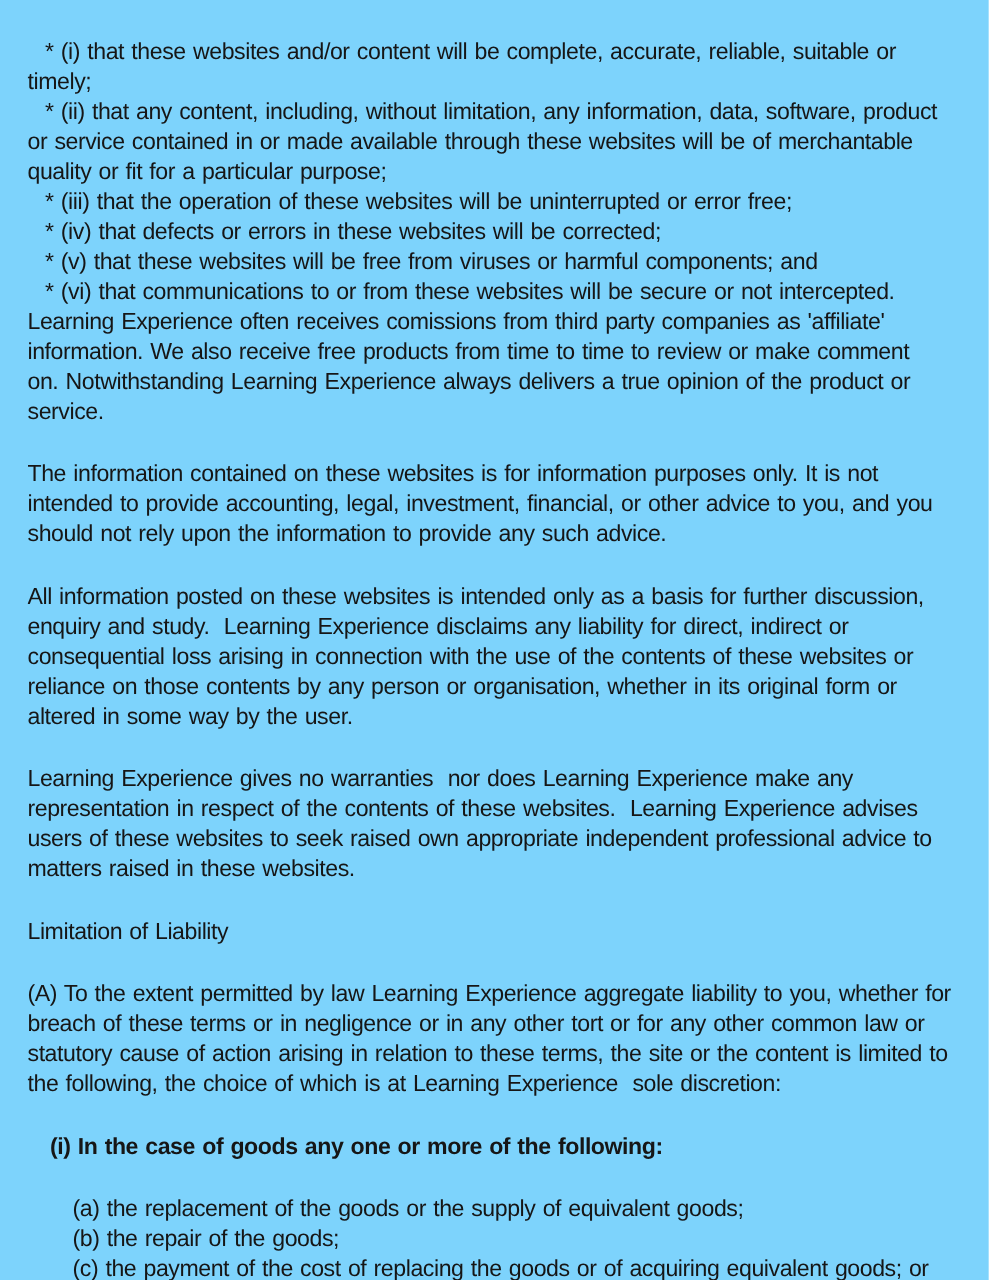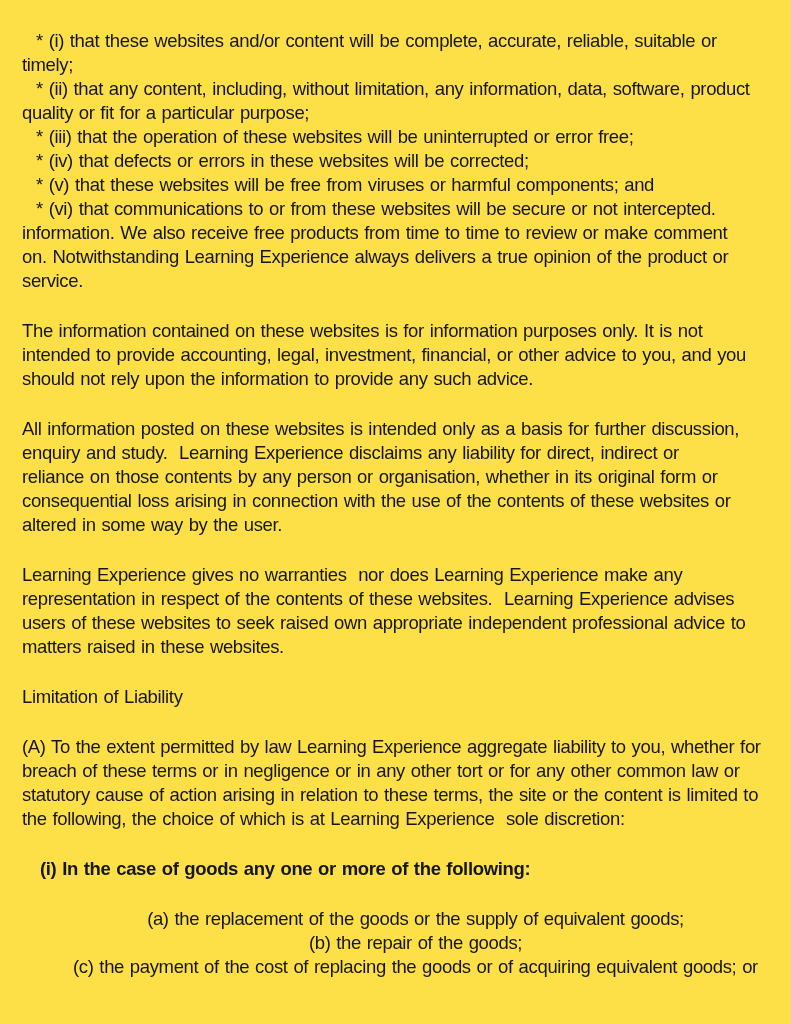--- a/index.html
+++ b/index.html
@@ -10,21 +10,21 @@
   body {
     width: 791px;
     height: 1024px;
     overflow: hidden;
   }
   .page {
     box-sizing: border-box;
     width: 791px;
     height: 1024px;
     padding: 29px 18px 0 22px;
-    background: #fde047;
+    background: #7dd3fc;
   }
   .doc {
     font-family: "Liberation Sans", "DejaVu Sans", sans-serif;
     font-size: 18.5px;
     line-height: 24px;
     color: #161616;
     letter-spacing: -0.35px;
     word-spacing: 1px;
   }
   .paragraph {
@@ -33,50 +33,52 @@
   .paragraph:last-child {
     margin-bottom: 0;
   }
   .line {
     white-space: pre;
     overflow: hidden;
   }
   .indent-0 { padding-left: 0; }
   .indent-1 { padding-left: 14px; }
   .indent-2 { padding-left: 18px; font-weight: bold; }
-  .indent-3 { padding-left: 36px; text-align: center; }
+  .indent-3 { padding-left: 36px; }
 </style>
 </head>
 <body style="background: rgb(255, 255, 255);">
 
 <main class="page">
   <section class="doc" style="color: rgb(22, 22, 22);">
       <div class="paragraph">
         <div class="line indent-1">* (i) that these websites and/or content will be complete, accurate, reliable, suitable or</div>
         <div class="line indent-0">timely;</div>
         <div class="line indent-1">* (ii) that any content, including, without limitation, any information, data, software, product</div>
+        <div class="line indent-0">or service contained in or made available through these websites will be of merchantable</div>
         <div class="line indent-0">quality or fit for a particular purpose;</div>
         <div class="line indent-1">* (iii) that the operation of these websites will be uninterrupted or error free;</div>
         <div class="line indent-1">* (iv) that defects or errors in these websites will be corrected;</div>
         <div class="line indent-1">* (v) that these websites will be free from viruses or harmful components; and</div>
         <div class="line indent-1">* (vi) that communications to or from these websites will be secure or not intercepted.</div>
+        <div class="line indent-0">Learning Experience often receives comissions from third party companies as 'affiliate'</div>
         <div class="line indent-0">information. We also receive free products from time to time to review or make comment</div>
         <div class="line indent-0">on. Notwithstanding Learning Experience always delivers a true opinion of the product or</div>
         <div class="line indent-0">service.</div>
       </div>
       <div class="paragraph">
         <div class="line indent-0">The information contained on these websites is for information purposes only. It is not</div>
         <div class="line indent-0">intended to provide accounting, legal, investment, financial, or other advice to you, and you</div>
         <div class="line indent-0">should not rely upon the information to provide any such advice.</div>
       </div>
       <div class="paragraph">
         <div class="line indent-0">All information posted on these websites is intended only as a basis for further discussion,</div>
         <div class="line indent-0">enquiry and study.  Learning Experience disclaims any liability for direct, indirect or</div>
+        <div class="line indent-0">consequential loss arising in connection with the use of the contents of these websites or</div>
         <div class="line indent-0">reliance on those contents by any person or organisation, whether in its original form or</div>
-        <div class="line indent-0">consequential loss arising in connection with the use of the contents of these websites or</div>
         <div class="line indent-0">altered in some way by the user.</div>
       </div>
       <div class="paragraph">
         <div class="line indent-0">Learning Experience gives no warranties  nor does Learning Experience make any</div>
         <div class="line indent-0">representation in respect of the contents of these websites.  Learning Experience advises</div>
         <div class="line indent-0">users of these websites to seek raised own appropriate independent professional advice to</div>
         <div class="line indent-0">matters raised in these websites.</div>
       </div>
       <div class="paragraph">
         <div class="line indent-0">Limitation of Liability</div>

